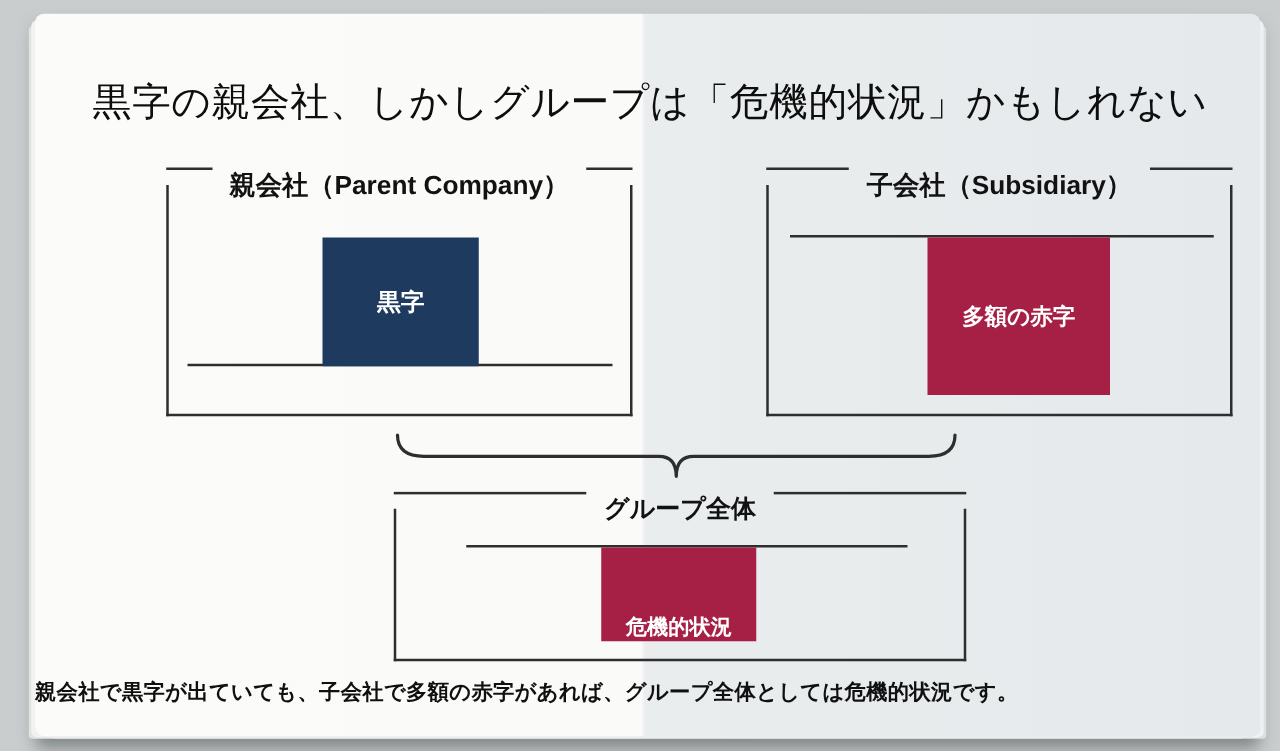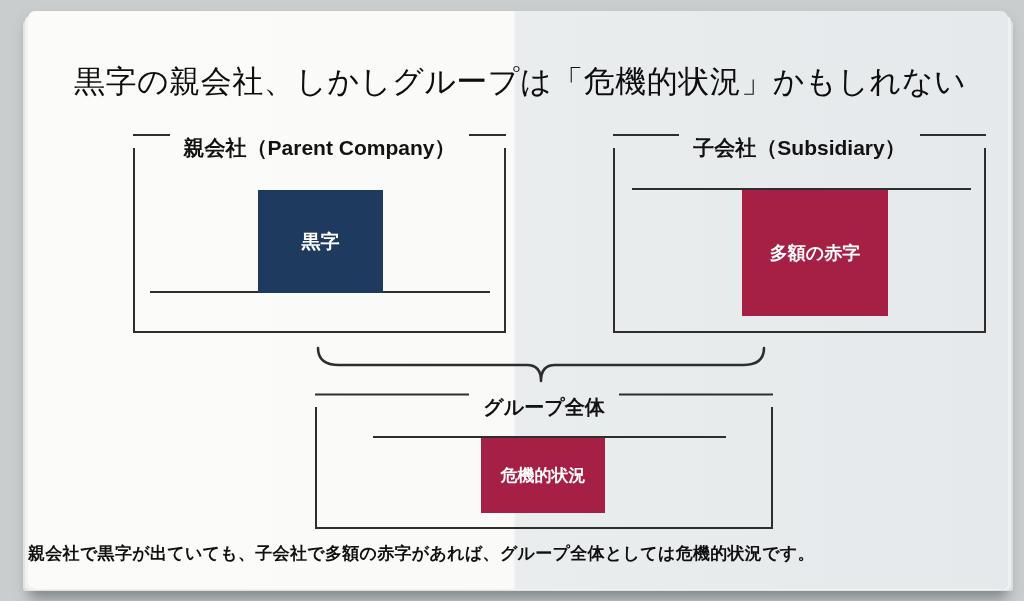--- a/index.html
+++ b/index.html
@@ -58,21 +58,21 @@
   #profit-box       { left:123px; top:42px;  width:125px; height:103px; font-size:19px; }
 
   #panel-subsidiary { left:549px; top:137px; width:373px; height:185px;margin-left:36px; }
   #sub-topline      { left:17px;  right:13px; top:40px; }
   #deficit-box      { left:127px; top:42px;  width:146px; height:126px; font-size:18px; }
 
   #brace { position:absolute; left:287px; top:333px; width:452px; height:40px; }
 
   #panel-group      { left:287px; top:396px; width:458px; height:122px; }
   #group-topline    { left:56px;  right:45px; top:29px; }
-  #crisis-box       { left:164px; top:31px;  width:124px; height:75px; font-size:17px; }
+  #crisis-box       { left:164px; top:31px;  width:124px; height:75px; font-size:17px;align-items:flex-end; }
 
   .slide-caption {
     position:absolute; left:0; top:531px; width:100%;
     text-align:left; font-size:17px; font-weight:700; color:#101010;
     letter-spacing:0.3px;
   }
 </style>
 </head>
 <body>
 

